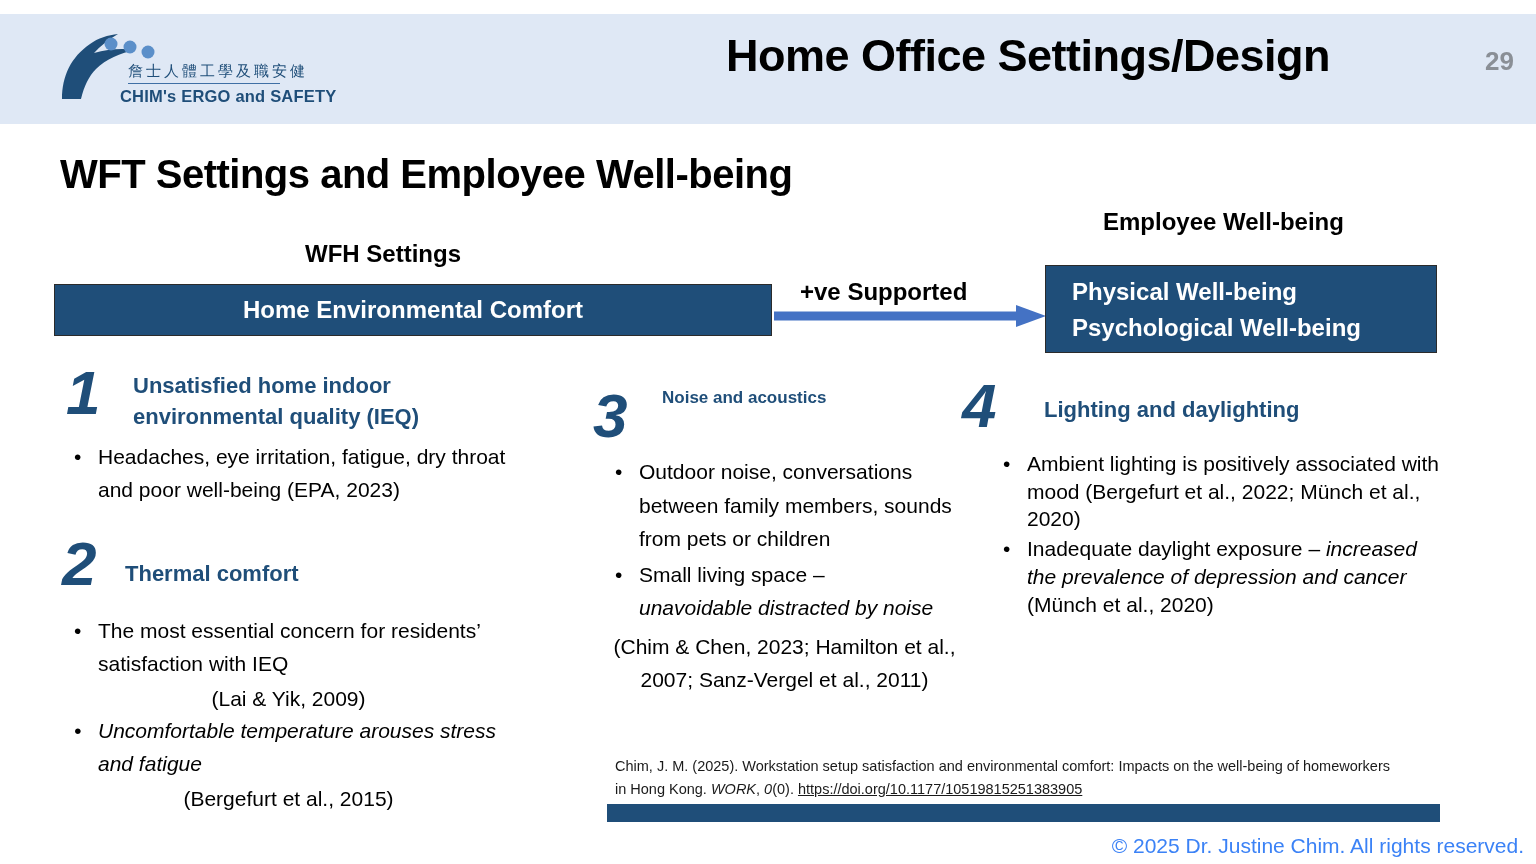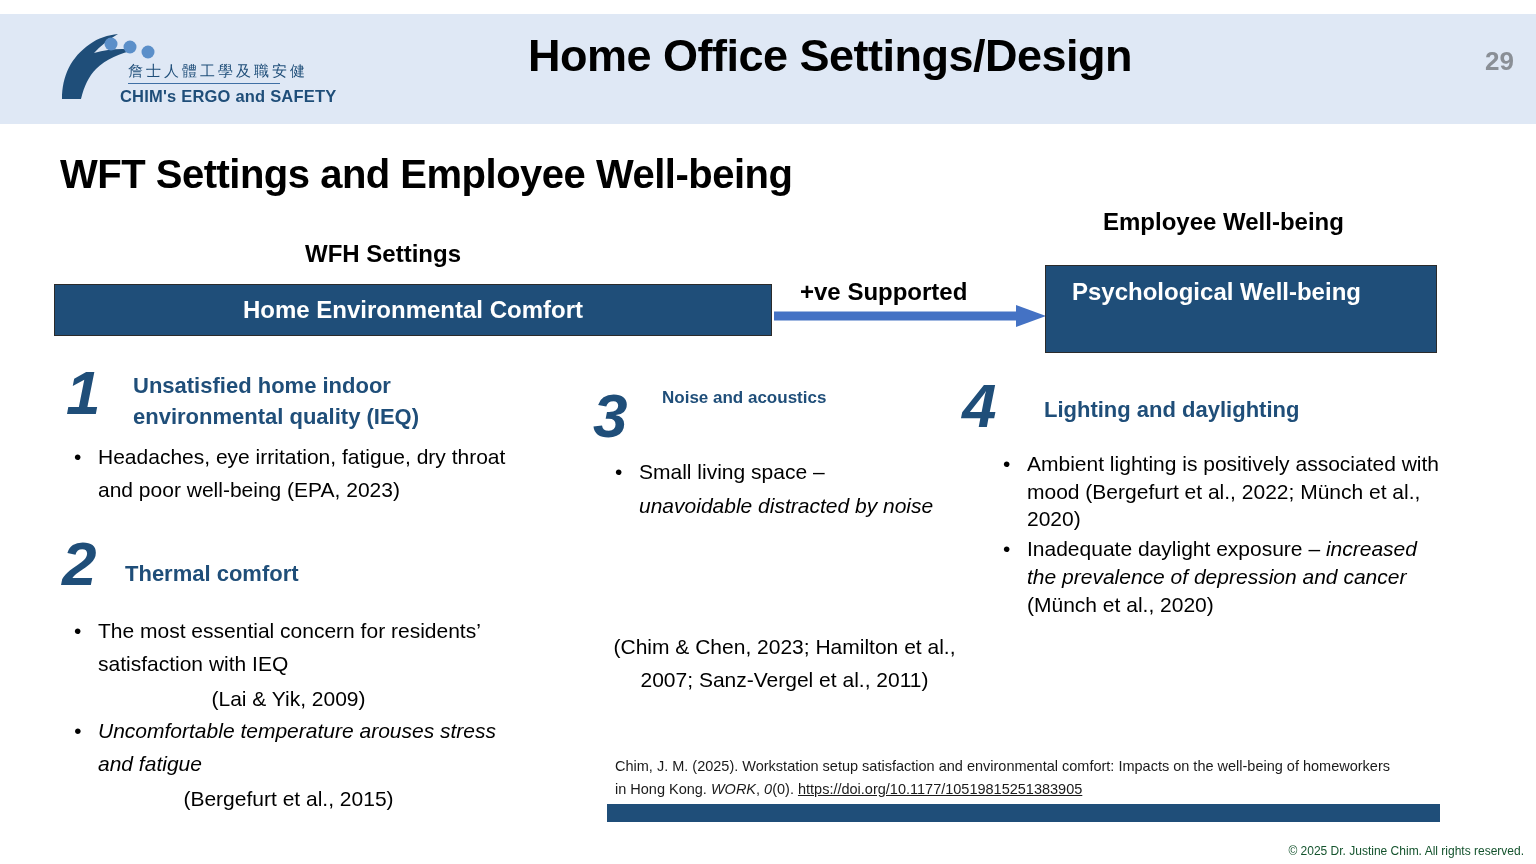--- a/index.html
+++ b/index.html
@@ -26,21 +26,21 @@
     top: 14px;
     width: 1536px;
     height: 110px;
     background: #dfe8f5;
   }
   .slide-title {
     position: absolute;
     left: 330px;
     top: 30px;
     width: 1000px;
-    text-align: center;
+    text-align: right;
     font-size: 45px;
     font-weight: bold;
     color: #000000;
     letter-spacing: -0.5px;
     white-space: nowrap;
   }
   .page-number {
     position: absolute;
     right: 22px;
     top: 46px;
@@ -288,22 +288,22 @@
     left: 607px;
     top: 804px;
     width: 833px;
     height: 18px;
     background: #1f4e79;
   }
   .copyright {
     position: absolute;
     right: 12px;
     bottom: 6px;
-    font-size: 12px;
-    color: #14532d;
+    font-size: 21px;
+    color: #3b82f6;
     white-space: nowrap;
   }
 </style>
 </head>
 <body>
 
 <div class="slide">
 
   <div class="header-band"></div>
 
@@ -331,20 +331,21 @@
     <span>Home Environmental Comfort</span>
   </div>
 
   <div class="arrow-label">+ve Supported</div>
   <svg class="arrow" viewBox="0 0 272 26">
     <line x1="0" y1="13" x2="246" y2="13" stroke="#4472c4" stroke-width="9"></line>
     <polygon points="242,2 272,13 242,24" fill="#4472c4"></polygon>
   </svg>
 
   <div class="box-wellbeing">
+    <div>Physical Well-being</div>
     <div>Psychological Well-being</div>
   </div>
 
   <div class="num" id="num1">1</div>
   <div class="sec-head" id="head1">Unsatisfied home indoor environmental quality (IEQ)</div>
   <div class="bullets" id="bul1">
     <div class="bl">Headaches, eye irritation, fatigue, dry throat and poor well-being (EPA, 2023)</div>
   </div>
 
   <div class="num" id="num2">2</div>
@@ -352,20 +353,21 @@
   <div class="bullets" id="bul2">
     <div class="bl">The most essential concern for residents’ satisfaction with IEQ</div>
     <div class="nb right-al">(Lai &amp; Yik, 2009)</div>
     <div class="bl ital">Uncomfortable temperature arouses stress and fatigue</div>
     <div class="nb right-al">(Bergefurt et al., 2015)</div>
   </div>
 
   <div class="num" id="num3">3</div>
   <div class="sec-head" id="head3">Noise and acoustics</div>
   <div class="bullets" id="bul3">
+    <div class="bl">Outdoor noise, conversations between family members, sounds from pets or children</div>
     <div class="bl">
       <span>Small living space – </span><br>
       <span class="ital">unavoidable distracted by noise</span>
     </div>
   </div>
   <div id="cite3">(Chim &amp; Chen, 2023; Hamilton et al., 2007; Sanz-Vergel et al., 2011)</div>
 
   <div class="num" id="num4">4</div>
   <div class="sec-head" id="head4">Lighting and daylighting</div>
   <div class="bullets" id="bul4">

